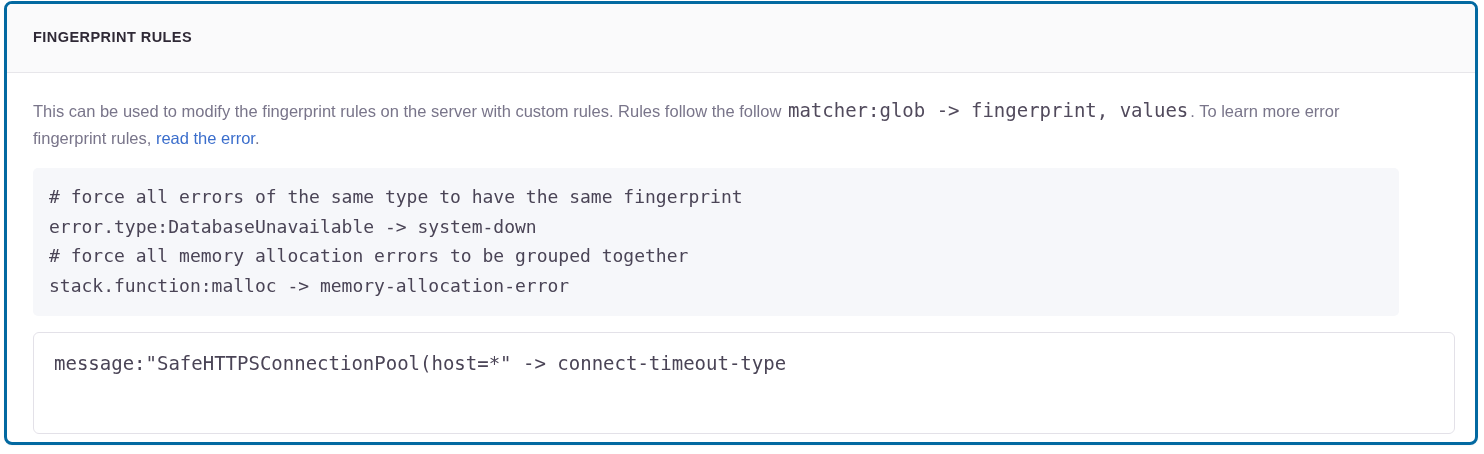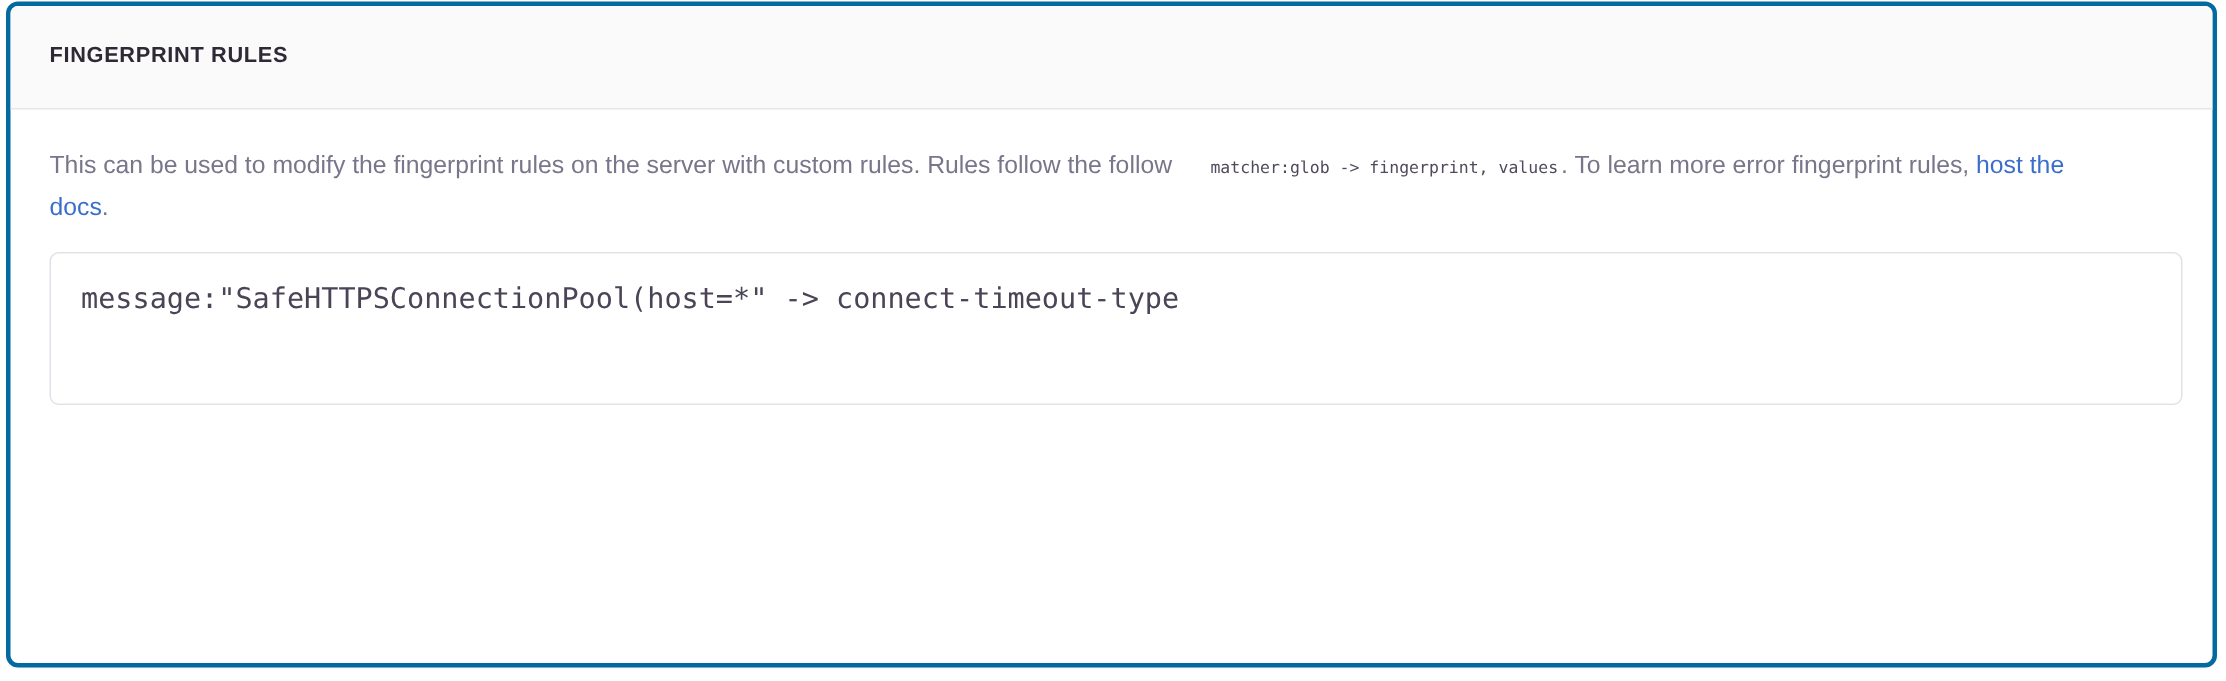--- a/index.html
+++ b/index.html
@@ -56,25 +56,24 @@
   .description {
     font-size: 16.5px;
     line-height: 27px;
     color: #79758a;
     margin: 0 0 16px 0;
     max-width: 1380px;
   }
 
   .description .inline-code {
     font-family: "DejaVu Sans Mono", "Liberation Mono", monospace;
-    font-size: 11px;
+    font-size: 19px;
     color: #514a5c;
     white-space: pre;
     padding: 0 2px;
-    margin-left: 19px;
   }
 
   .description .doc-link {
     color: #3b6ecc;
     text-decoration: none;
   }
 
   .code-block {
     box-sizing: border-box;
     margin: 0 0 16px 0;
@@ -116,19 +115,23 @@
 <body>
 
 <div class="panel">
 
   <div class="panel-header">
     <div class="panel-title">FINGERPRINT RULES</div>
   </div>
 
   <div class="panel-body">
 
-    <p class="description"><span>This can be used to modify the fingerprint rules on the server with custom rules. Rules follow the follow </span><code class="inline-code">matcher:glob -&gt; fingerprint, values</code><span>. To learn more error fingerprint rules, </span><a class="doc-link" href="#">host the docs</a><span>.</span></p>
+    <p class="description"><span>This can be used to modify the fingerprint rules on the server with custom rules. Rules follow the follow </span><code class="inline-code">matcher:glob -&gt; fingerprint, values</code><span>. To learn more error fingerprint rules, </span><a class="doc-link" href="#">read the error</a><span>.</span></p>
 
+    <pre class="code-block"># force all errors of the same type to have the same fingerprint
+error.type:DatabaseUnavailable -&gt; system-down
+# force all memory allocation errors to be grouped together
+stack.function:malloc -&gt; memory-allocation-error</pre>
 
     <textarea class="rules-textarea" spellcheck="false" placeholder="" style="">message:"SafeHTTPSConnectionPool(host=*" -&gt; connect-timeout-type</textarea>
 
   </div>
 </div>
 
 </body></html>

